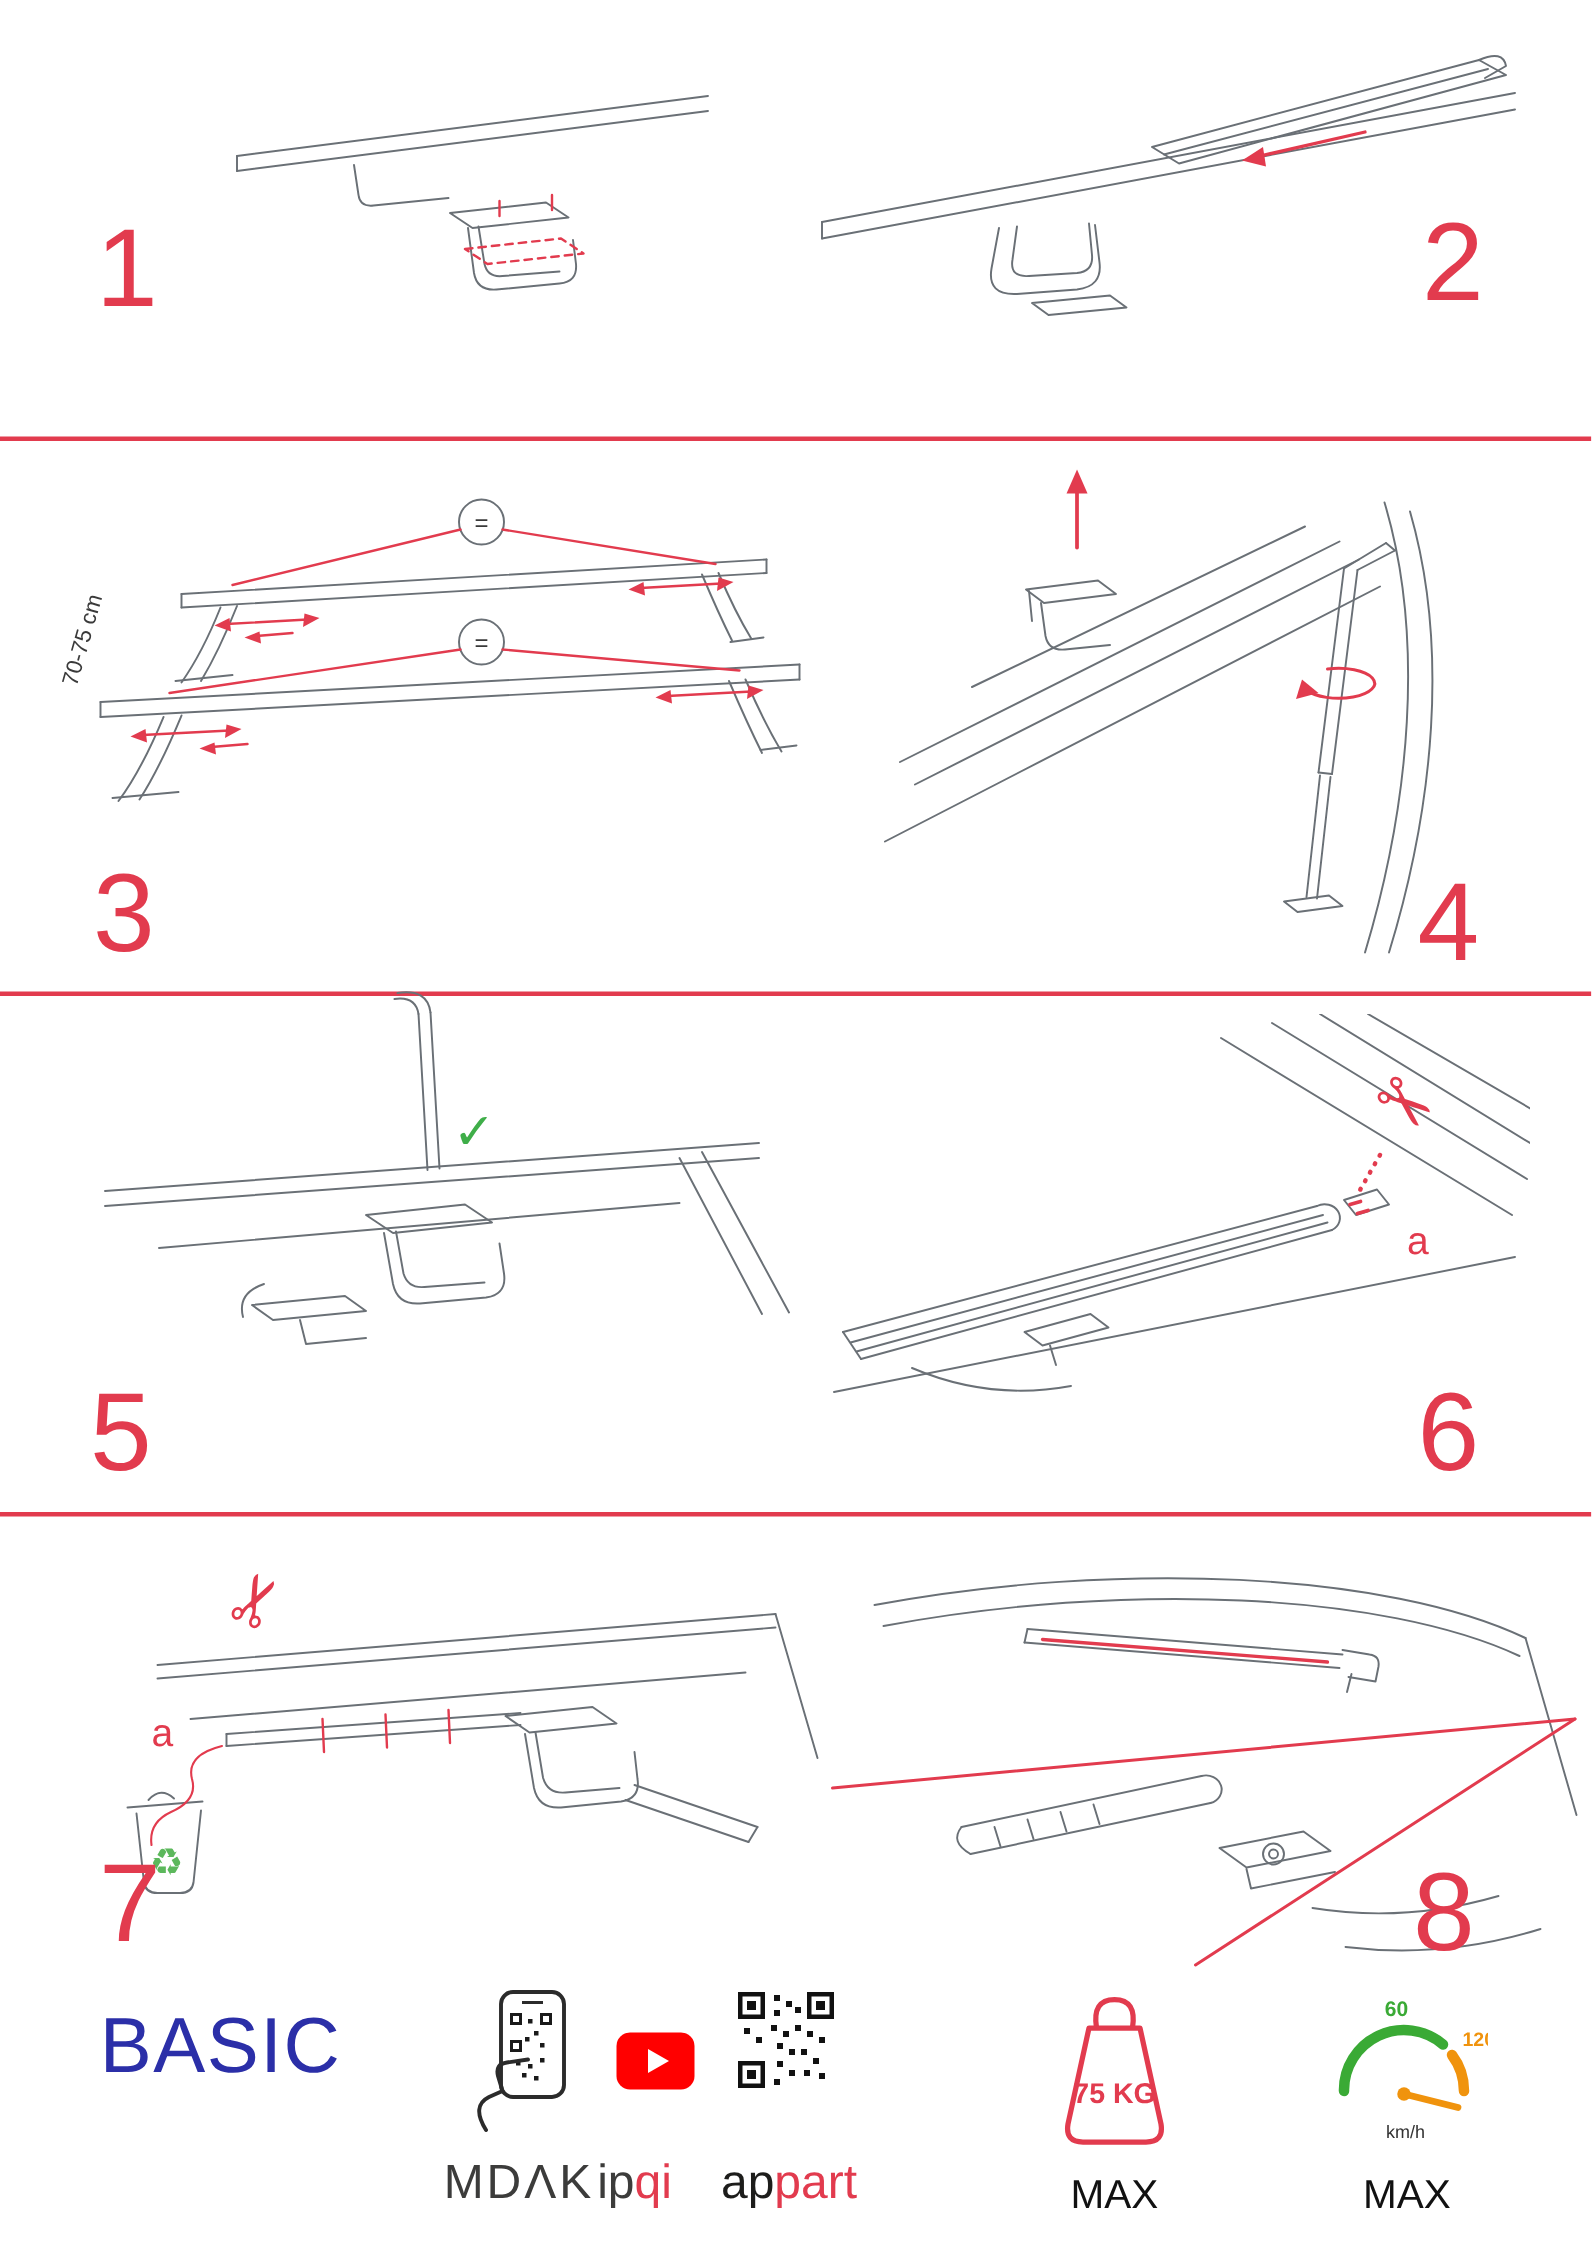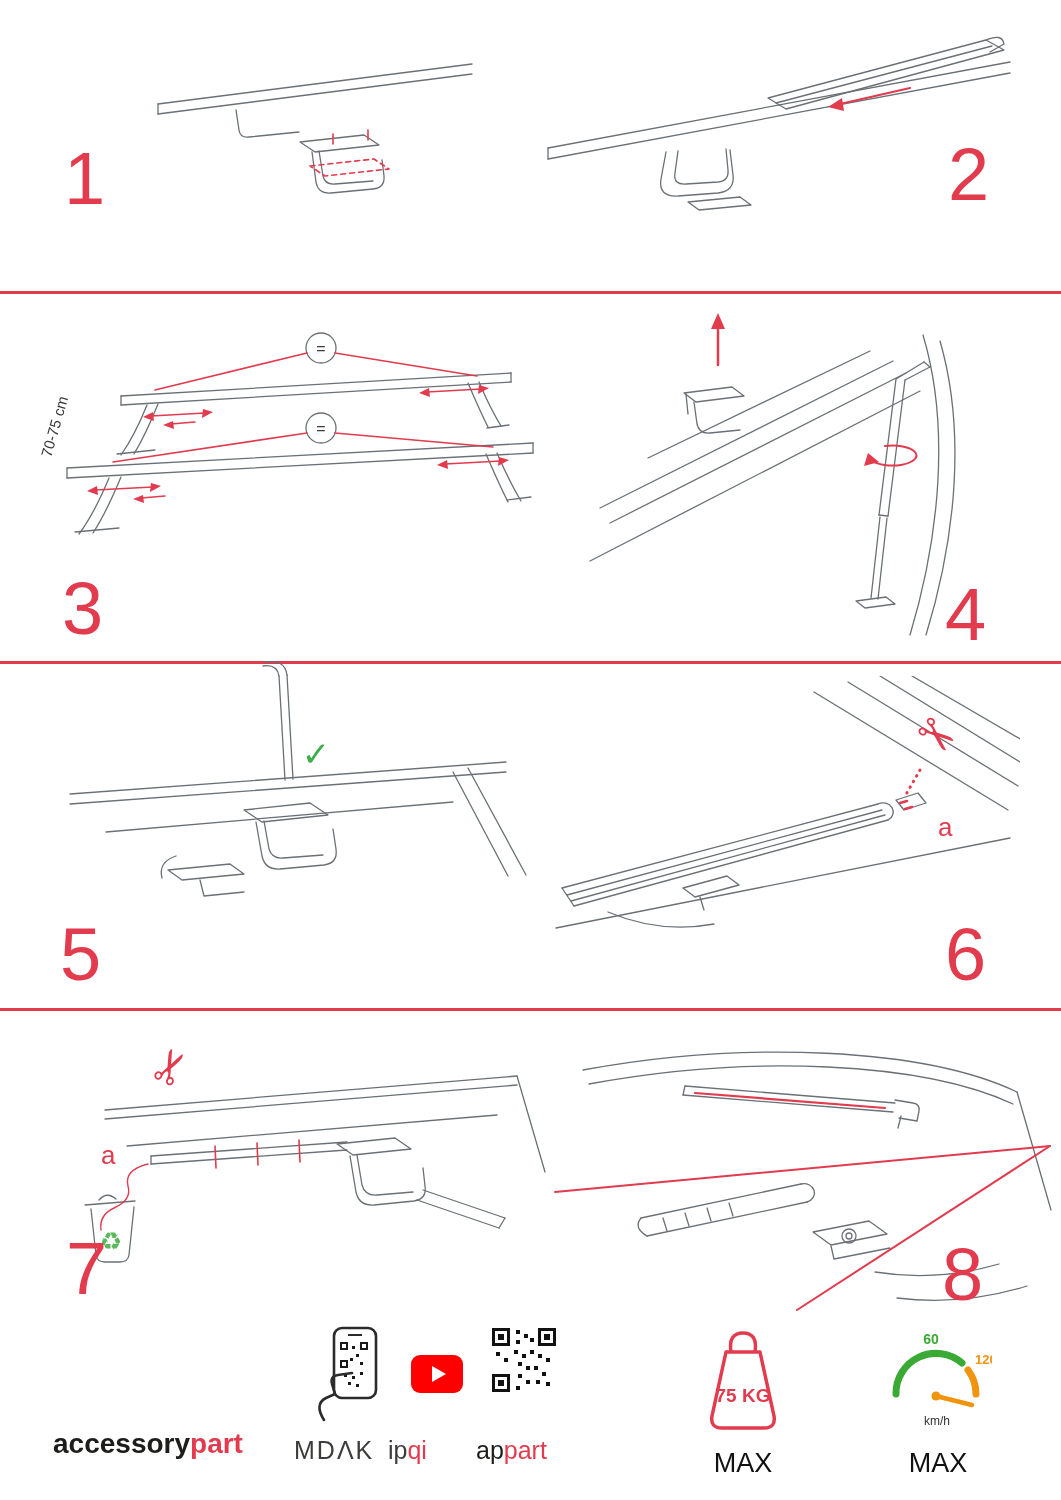--- a/index.html
+++ b/index.html
@@ -25,21 +25,21 @@
   .alabel{font-size:26px;fill:var(--accent);}
   .check{font-size:34px;fill:var(--green);font-weight:bold;text-anchor:middle;}
   .recycle{font-size:25px;fill:var(--green2);text-anchor:middle;}
   .wtext{font-size:19px;font-weight:bold;fill:var(--accent);text-anchor:middle;}
   .sp-low{font-size:14px;font-weight:bold;fill:var(--sgreen);text-anchor:middle;}
   .sp-high{font-size:13px;font-weight:bold;fill:var(--sorange);}
   .sp-unit{font-size:12px;fill:#333;text-anchor:middle;}
   .brand-title{position:absolute;left:62px;top:1338px;width:170px;text-align:center;font-size:52px;line-height:1;color:var(--blue);letter-spacing:1px;}
   .brand-sub{position:absolute;left:38px;top:1428px;width:220px;text-align:center;font-size:28px;font-weight:700;color:var(--ink);}
   .red-text{color:var(--accent);}
-  .badge-label{position:absolute;font-size:25px;color:#3c3c3b;text-align:left;}
+  .badge-label{position:absolute;font-size:32px;color:#3c3c3b;text-align:center;}
   .lbl-mdak{left:294px;top:1436px;width:104px;letter-spacing:2px;}
   .lbl-ipqi{left:388px;top:1436px;width:70px;}
   .lbl-apline{left:476px;top:1436px;width:100px;}
   .max-label{position:absolute;font-size:27px;color:#111;text-align:center;}
   .max-weight{left:695px;top:1448px;width:96px;}
   .max-speed{left:885px;top:1448px;width:106px;}
   .icon-abs{position:absolute;}
 </style>
 </head>
 <body>
@@ -280,21 +280,21 @@
 
   <div class="stepnum" style="left:64px;top:142px">1</div>
   <div class="stepnum" style="left:948px;top:138px">2</div>
   <div class="stepnum" style="left:62px;top:572px">3</div>
   <div class="stepnum" style="left:945px;top:578px">4</div>
   <div class="stepnum" style="left:60px;top:918px">5</div>
   <div class="stepnum" style="left:945px;top:918px">6</div>
   <div class="stepnum" style="left:66px;top:1232px">7</div>
   <div class="stepnum" style="left:942px;top:1238px">8</div>
 
-  <div class="brand-sub"><span>accessory</span><span class="red-text">part</span></div>
+  <div class="brand-title">BASIC</div>
 
   <svg class="icon-abs" style="left:308px;top:1326px" width="76" height="96" viewBox="0 0 76 96">
     <rect x="26" y="2" width="42" height="70" rx="8" fill="#fff" stroke="#2b2b2b" stroke-width="2.6"></rect>
     <line x1="40" y1="9" x2="54" y2="9" stroke="#2b2b2b" stroke-width="2"></line>
     <g fill="#1a1a1a">
       <rect x="32" y="16" width="8" height="8"></rect>
         <rect x="34" y="18" width="4" height="4" fill="#fff"></rect>
       <rect x="52" y="16" width="8" height="8"></rect>
         <rect x="54" y="18" width="4" height="4" fill="#fff"></rect>
       <rect x="32" y="34" width="8" height="8"></rect>

